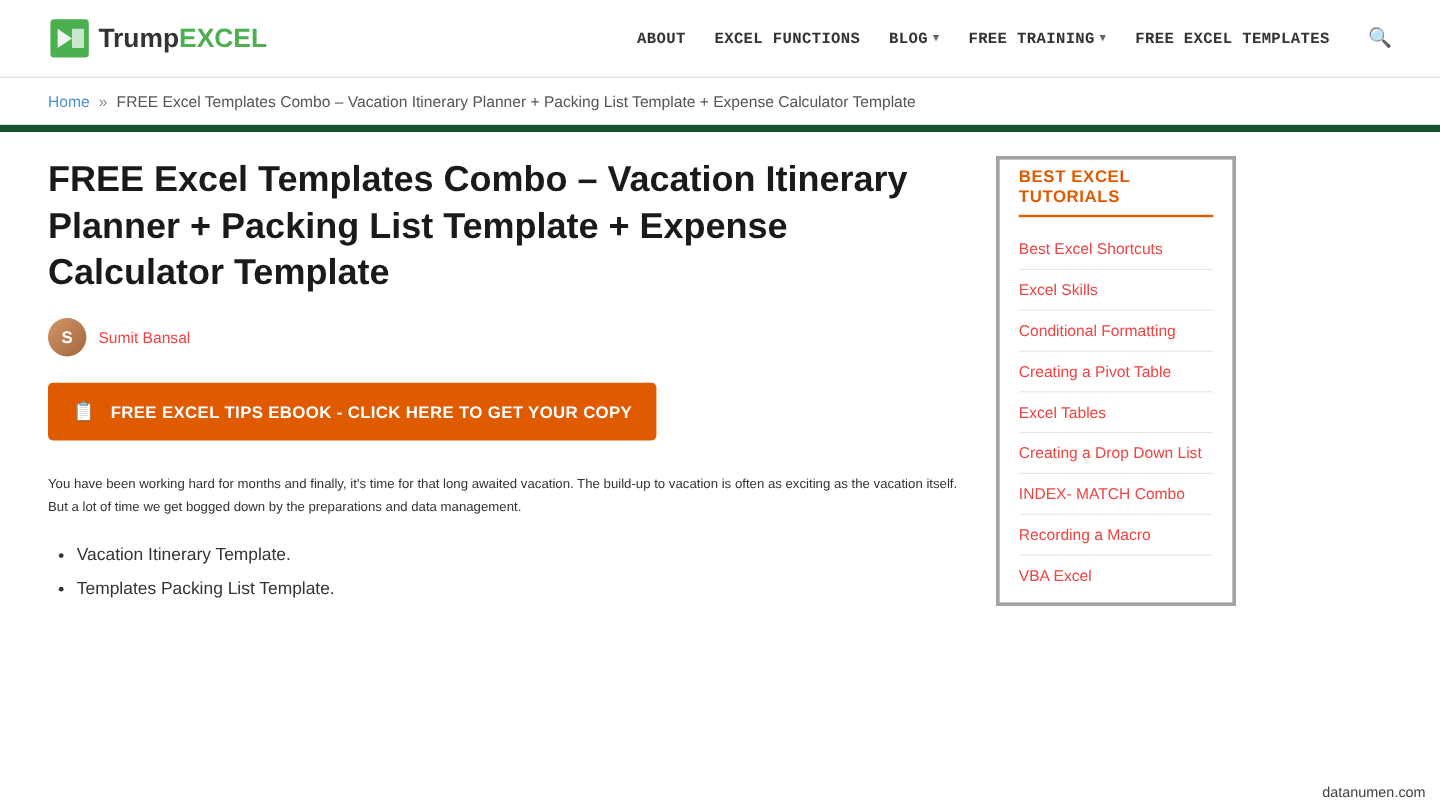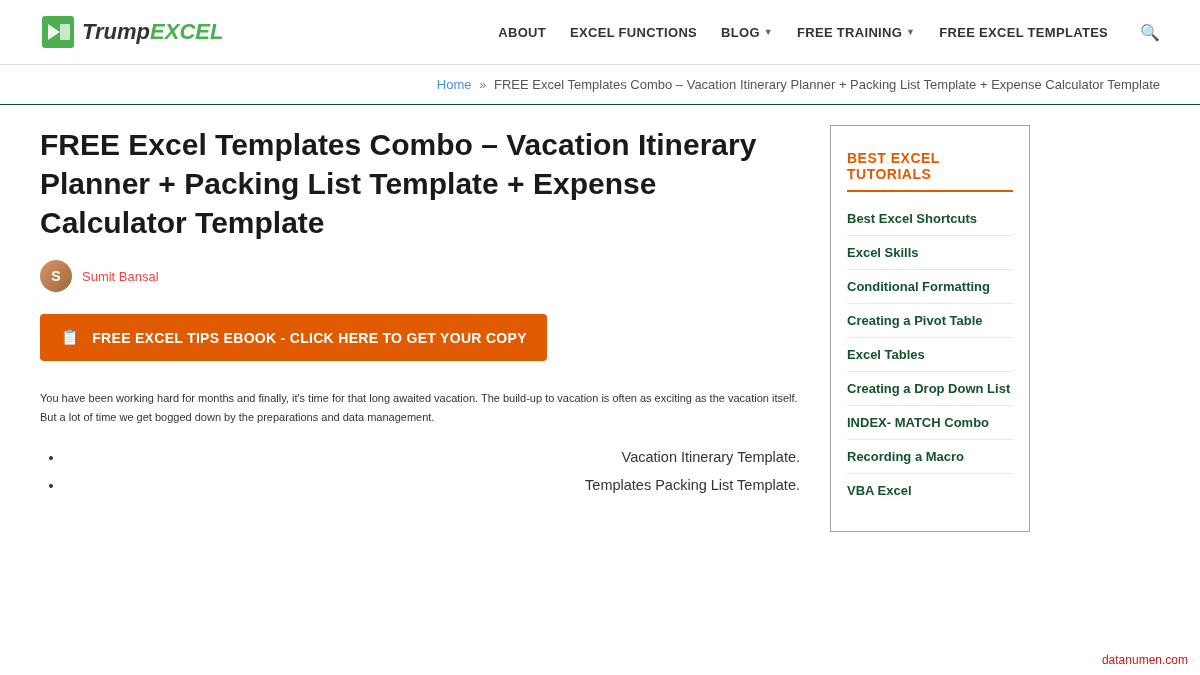--- a/index.html
+++ b/index.html
@@ -25,27 +25,27 @@
       height: 36px;
       margin-right: 6px;
       display: flex;
       align-items: center;
       justify-content: center;
     }
     .logo-text {
       font-size: 22px;
       font-weight: bold;
       color: #333;
-      font-style: italic;
     }
     .logo-text span { color: #4CAF50; }
     nav {
       display: flex;
       align-items: center;
       gap: 24px;
+      font-family: Liberation Mono, monospace;
     }
     .nav-item {
       font-size: 13px;
       font-weight: 600;
       color: #333;
       text-decoration: none;
       text-transform: uppercase;
       letter-spacing: 0.3px;
       cursor: pointer;
       display: flex;
@@ -61,22 +61,21 @@
       font-size: 16px;
       color: #333;
       margin-left: 8px;
     }
 
     
     .breadcrumb {
       padding: 12px 40px;
       font-size: 13px;
       color: #555;
-      border-bottom: 1px solid #14532d;
-      text-align: right;
+      border-bottom: 6px solid #14532d;
     }
     .breadcrumb a {
       color: #4a90d9;
       text-decoration: none;
     }
     .breadcrumb .sep { margin: 0 4px; color: #888; }
 
     
     .main-container {
       display: flex;
@@ -152,68 +151,66 @@
     }
     .body-text a {
       color: #4a90d9;
       text-decoration: none;
     }
 
     
     .bullet-list {
       margin-left: 24px;
       margin-top: 4px;
-      text-align: right;
     }
     .bullet-list li {
       font-size: 14.5px;
       line-height: 1.9;
       color: #333;
     }
 
     
     .sidebar {
       width: 200px;
       flex-shrink: 0;
     }
     .sidebar-box {
-      border: 1px solid #a3a3a3;
-      padding: 24px 16px;
+      border: 3px solid #a3a3a3;
+      padding: 6px 16px;
     }
     .sidebar-title {
       font-size: 14px;
       font-weight: 700;
       color: #e05a00;
       text-transform: uppercase;
       letter-spacing: 0.5px;
       margin-bottom: 10px;
       padding-bottom: 8px;
       border-bottom: 2px solid #e05a00;
     }
     .sidebar-link {
       display: block;
       font-size: 13px;
-      color: #14532d;
+      color: #ef4444;
       text-decoration: none;
       padding: 9px 0;
       border-bottom: 1px solid #e8e8e8;
       cursor: pointer;
-      font-weight: bold;
     }
     .sidebar-link:last-child {
       border-bottom: none;
     }
 
     
     .watermark {
       position: fixed;
       bottom: 8px;
       right: 12px;
       font-size: 12px;
-      color: #b91c1c;
+      color: #404040;
     }
   </style>
 </head>
 <body>
 
 <header class="header">
   <a class="logo" href="#">
     <div class="logo-icon">
       <svg width="36" height="36" viewBox="0 0 36 36">
         <rect x="2" y="2" width="32" height="32" rx="3" fill="#4CAF50"></rect>

